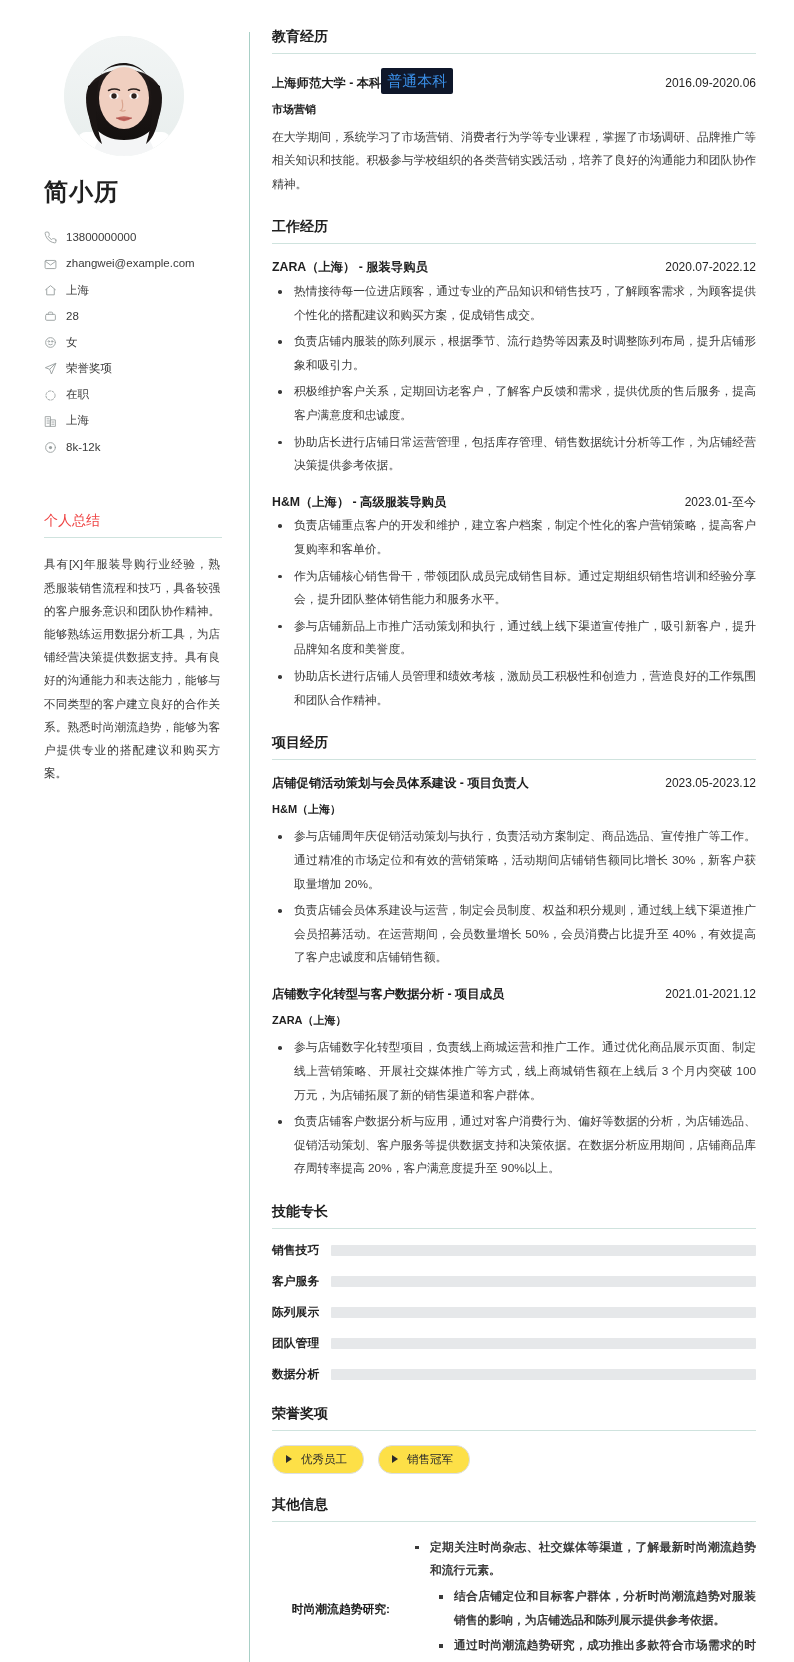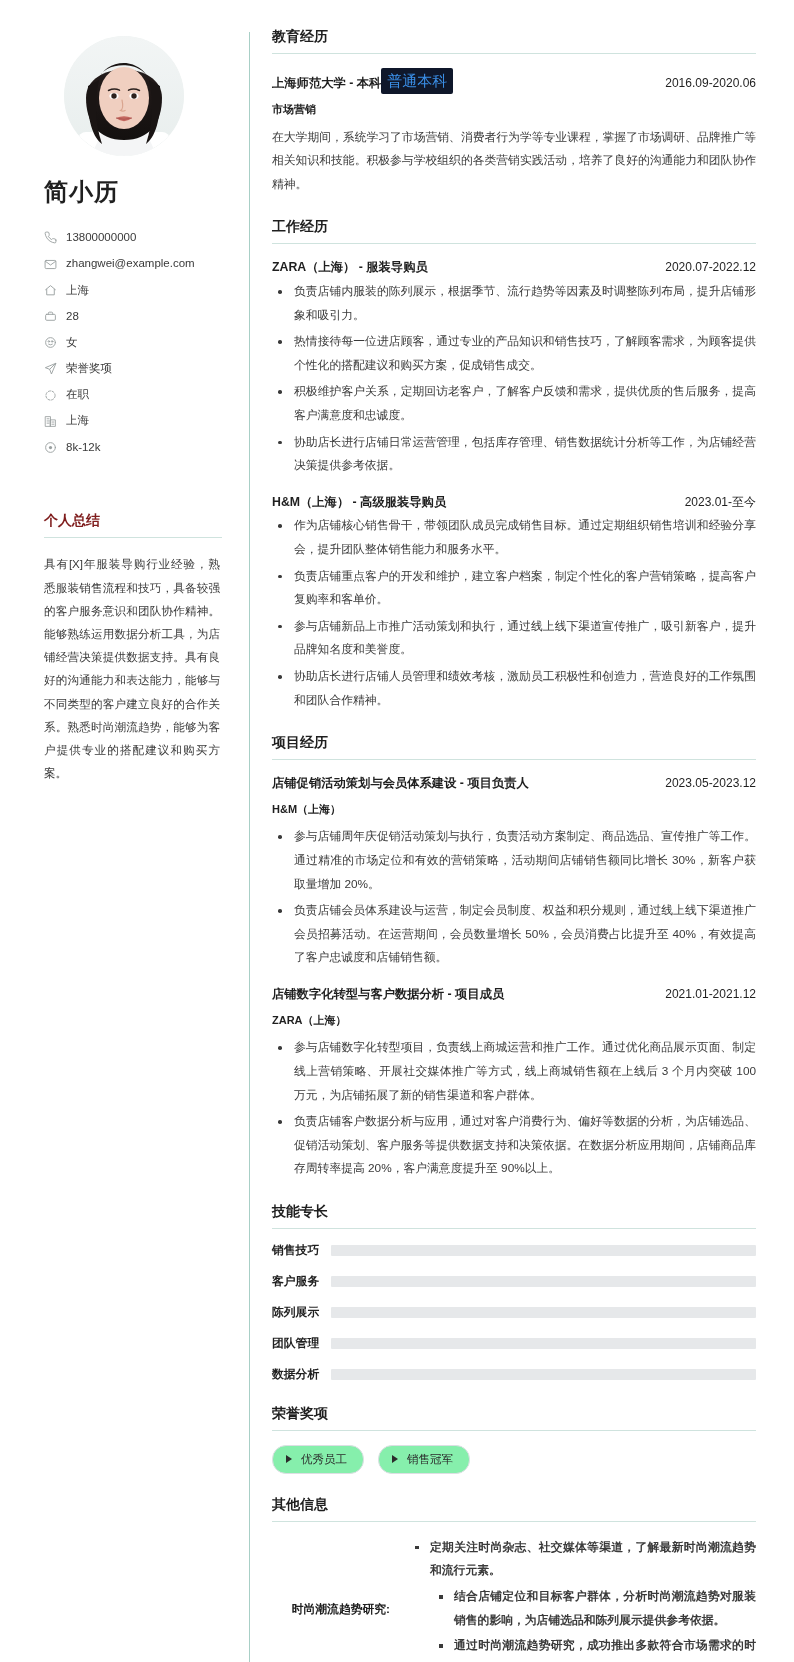--- a/index.html
+++ b/index.html
@@ -64,22 +64,22 @@
     height: 13px;
     flex: 0 0 13px;
     display: inline-flex;
     align-items: center;
     justify-content: center;
     color: #9aa0a0;
   }
   .c-icon svg { width: 13px; height: 13px; display: block; }
   .side-section-title {
     font-size: 14px;
-    font-weight: 700;
-    color: #7f1d1d;
+    font-weight: 400;
+    color: #ef4444;
     margin: 52px 0 0 6px;
     padding-bottom: 7px;
     border-bottom: 1.5px solid #cfe3de;
     width: 178px;
   }
   .summary-text {
     font-size: 11.6px;
     line-height: 2.0;
     color: #3a3a3a;
     margin: 14px 0 0 6px;
@@ -228,21 +228,21 @@
   }
   .award-chip {
     display: inline-flex;
     align-items: center;
     gap: 9px;
     border: 1px solid #dcdfe3;
     border-radius: 14px;
     padding: 6px 16px 6px 13px;
     font-size: 11.5px;
     color: #2b2b2b;
-    background: #86efac;
+    background: #fde047;
   }
   .tri {
     width: 0; height: 0;
     border-left: 6px solid #2b2b2b;
     border-top: 4px solid transparent;
     border-bottom: 4px solid transparent;
     flex: 0 0 auto;
   }
 
   
@@ -454,35 +454,35 @@
 
     <section class="sec">
       <h2 class="sec-title">工作经历</h2>
 
       <div class="entry">
         <div class="entry-head">
           <div class="entry-title">ZARA（上海） - 服装导购员</div>
           <div class="entry-date">2020.07-2022.12</div>
         </div>
         <ul class="bullets">
+          <li>热情接待每一位进店顾客，通过专业的产品知识和销售技巧，了解顾客需求，为顾客提供个性化的搭配建议和购买方案，促成销售成交。</li>
           <li>负责店铺内服装的陈列展示，根据季节、流行趋势等因素及时调整陈列布局，提升店铺形象和吸引力。</li>
-          <li>热情接待每一位进店顾客，通过专业的产品知识和销售技巧，了解顾客需求，为顾客提供个性化的搭配建议和购买方案，促成销售成交。</li>
           <li>积极维护客户关系，定期回访老客户，了解客户反馈和需求，提供优质的售后服务，提高客户满意度和忠诚度。</li>
           <li>协助店长进行店铺日常运营管理，包括库存管理、销售数据统计分析等工作，为店铺经营决策提供参考依据。</li>
         </ul>
       </div>
 
       <div class="entry">
         <div class="entry-head">
           <div class="entry-title">H&amp;M（上海） - 高级服装导购员</div>
           <div class="entry-date">2023.01-至今</div>
         </div>
         <ul class="bullets">
+          <li>负责店铺重点客户的开发和维护，建立客户档案，制定个性化的客户营销策略，提高客户复购率和客单价。</li>
           <li>作为店铺核心销售骨干，带领团队成员完成销售目标。通过定期组织销售培训和经验分享会，提升团队整体销售能力和服务水平。</li>
-          <li>负责店铺重点客户的开发和维护，建立客户档案，制定个性化的客户营销策略，提高客户复购率和客单价。</li>
           <li>参与店铺新品上市推广活动策划和执行，通过线上线下渠道宣传推广，吸引新客户，提升品牌知名度和美誉度。</li>
           <li>协助店长进行店铺人员管理和绩效考核，激励员工积极性和创造力，营造良好的工作氛围和团队合作精神。</li>
         </ul>
       </div>
     </section>
 
     <section class="sec">
       <h2 class="sec-title">项目经历</h2>
 
       <div class="entry">

